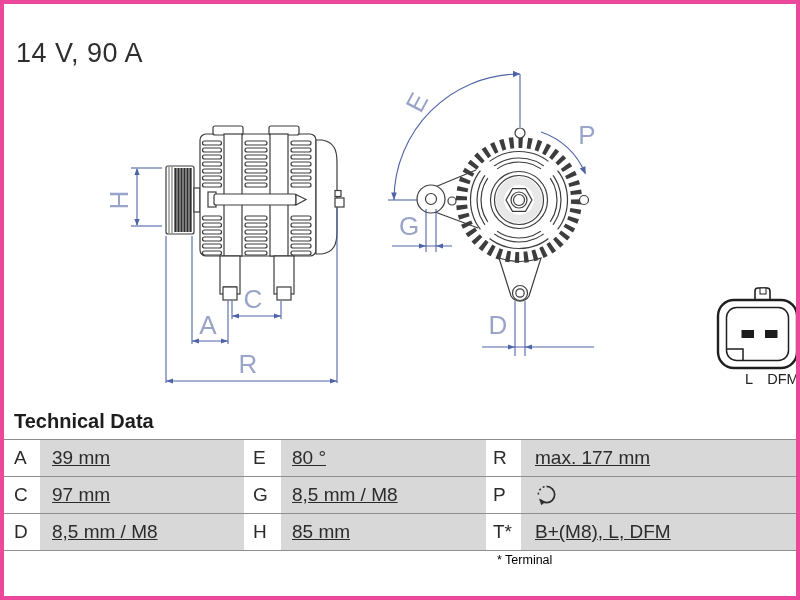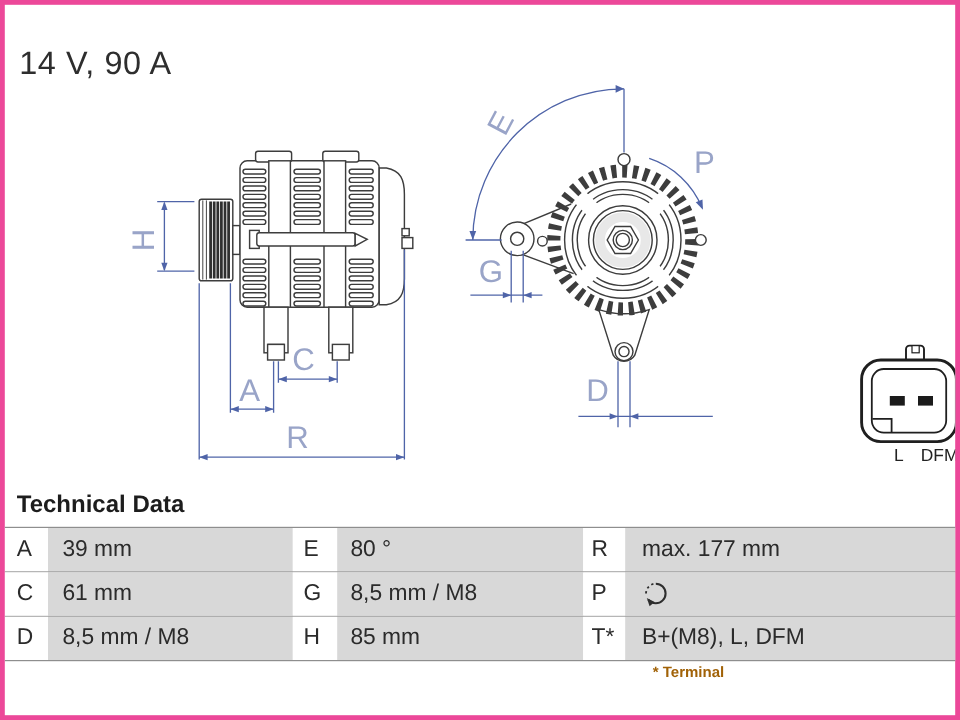--- a/index.html
+++ b/index.html
@@ -9,28 +9,28 @@
   
   .title{position:absolute;left:12px;top:34px;font-size:27px;color:#2e2e2e;letter-spacing:.5px;}
   
   .drawing{position:absolute;left:0;top:0;}
   
   .td-heading{position:absolute;left:10px;top:406px;font-size:20px;font-weight:bold;color:#1d1d1d;}
   .tech-table{position:absolute;left:0;top:435px;width:800px;border-bottom:1px solid #8e8e8e;}
   .trow{display:flex;height:36px;border-top:1px solid #8e8e8e;align-items:stretch;font-size:19px;color:#2b2b2b;}
   .cell{display:flex;align-items:center;}
   .kcell{background:#fff;}
-  .vcell{background:#d8d8d8;}
+  .vcell{background:#d8d8d8;text-decoration:underline;}
   .k1{width:36px;padding-left:10px;box-sizing:border-box;}
   .v1{width:204px;padding-left:12px;box-sizing:border-box;}
   .k2{width:37px;padding-left:9px;box-sizing:border-box;}
   .v2{width:205px;padding-left:11px;box-sizing:border-box;}
   .k3{width:35px;padding-left:7px;box-sizing:border-box;}
   .v3{flex:1;padding-left:14px;box-sizing:border-box;}
-  .footnote{position:absolute;left:540px;top:549px;font-size:12.5px;font-weight:bold;color:#a16207;}
+  .footnote{position:absolute;left:493px;top:549px;font-size:12.5px;font-weight:normal;color:#000000;}
   
   .ol{stroke:#3d3d3d;fill:none;stroke-width:1.2;}
   .olw{stroke:#3d3d3d;fill:#fff;stroke-width:1.2;}
   .dim{stroke:#4f64a8;fill:none;stroke-width:1.1;}
   .dimfill{fill:#4f64a8;stroke:none;}
   .dimlabel{fill:#99a4c8;font-size:26px;font-family:"Liberation Sans",sans-serif;}
   .conlabel{fill:#222;font-size:14.5px;font-family:"Liberation Sans",sans-serif;}
 </style>
 </head>
 <body>
@@ -245,21 +245,21 @@
     <div class="trow">
       <div class="cell kcell k1">A</div>
       <div class="cell vcell v1">39 mm</div>
       <div class="cell kcell k2">E</div>
       <div class="cell vcell v2">80 °</div>
       <div class="cell kcell k3">R</div>
       <div class="cell vcell v3">max. 177 mm</div>
     </div>
     <div class="trow">
       <div class="cell kcell k1">C</div>
-      <div class="cell vcell v1">61 mm</div>
+      <div class="cell vcell v1">97 mm</div>
       <div class="cell kcell k2">G</div>
       <div class="cell vcell v2">8,5 mm / M8</div>
       <div class="cell kcell k3">P</div>
       <div class="cell vcell v3">
         <svg width="23" height="25" viewBox="0 0 24 26">
           <path d="M3.5,12 C3.5,7.31 7.31,3.5 12,3.5" fill="none" stroke="#2e2e2e" stroke-width="1.6" stroke-dasharray="2 2.6"></path>
           <path d="M12,3.5 C16.69,3.5 20.5,7.31 20.5,12 C20.5,16.69 16.69,20.5 12,20.5 C9.51,20.5 7.11,19.4 5.5,17.5" fill="none" stroke="#2e2e2e" stroke-width="1.8"></path>
           <polygon points="4.2,16 10.9,19.5 6.6,23.1" fill="#2e2e2e"></polygon>
         </svg>
       </div>

